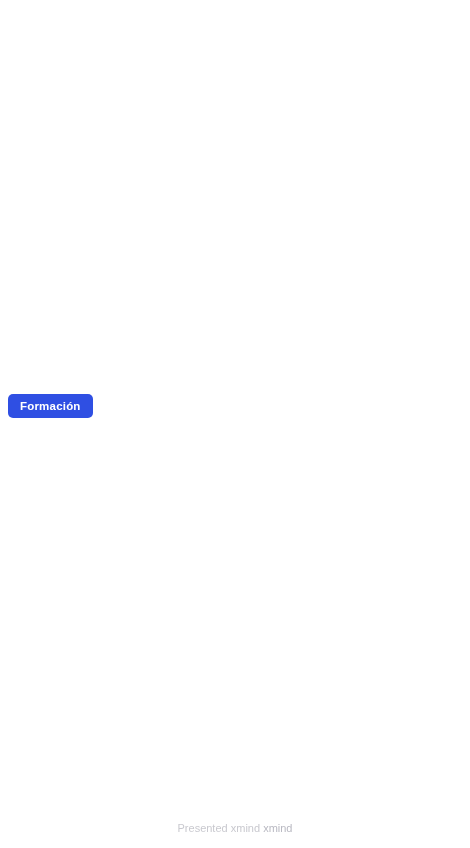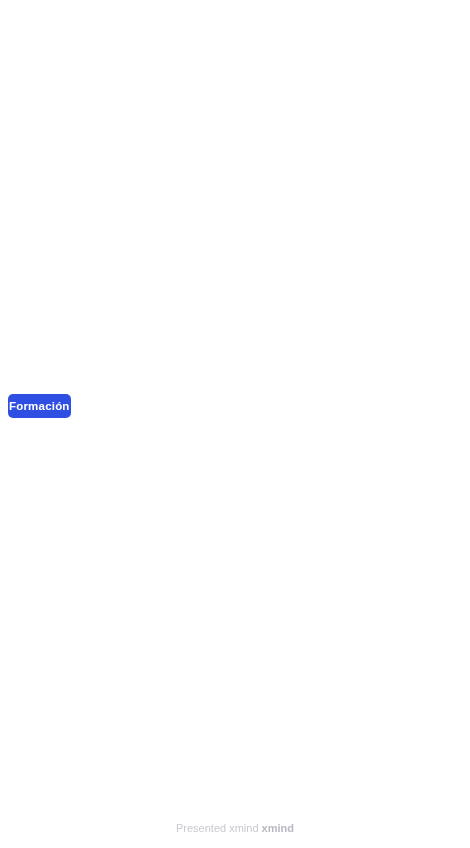--- a/index.html
+++ b/index.html
@@ -10,29 +10,29 @@
   }
   #canvas{position:absolute;left:0;top:0;width:470px;height:848px;}
   svg.links{position:absolute;left:0;top:0;width:470px;height:848px;pointer-events:none;}
 
   .node{position:absolute;white-space:nowrap;}
 
   
   .root{
     background:#2f4fe3;color:#ffffff;
     font-size:11.5px;font-weight:bold;
-    padding:6px 1px;border-radius:5px;
+    padding:6px 12px;border-radius:5px;
     letter-spacing:.2px;
   }
 
   .footer{
     position:absolute;left:0;bottom:14px;width:470px;
     text-align:center;color:#c9c9cf;font-size:11px;
   }
-  .footer b{color:#b9b9c2;font-weight:bold;}
+  .footer b{color:#b9b9c2;font-weight:normal;}
 </style>
 </head>
 <body>
 
 <div id="canvas">
   <svg class="links" id="links"></svg>
   <div id="nodes">
       <div class="node root" style="left: 8px; top: 394.362px;">Formación</div>
     </div>
 </div>

